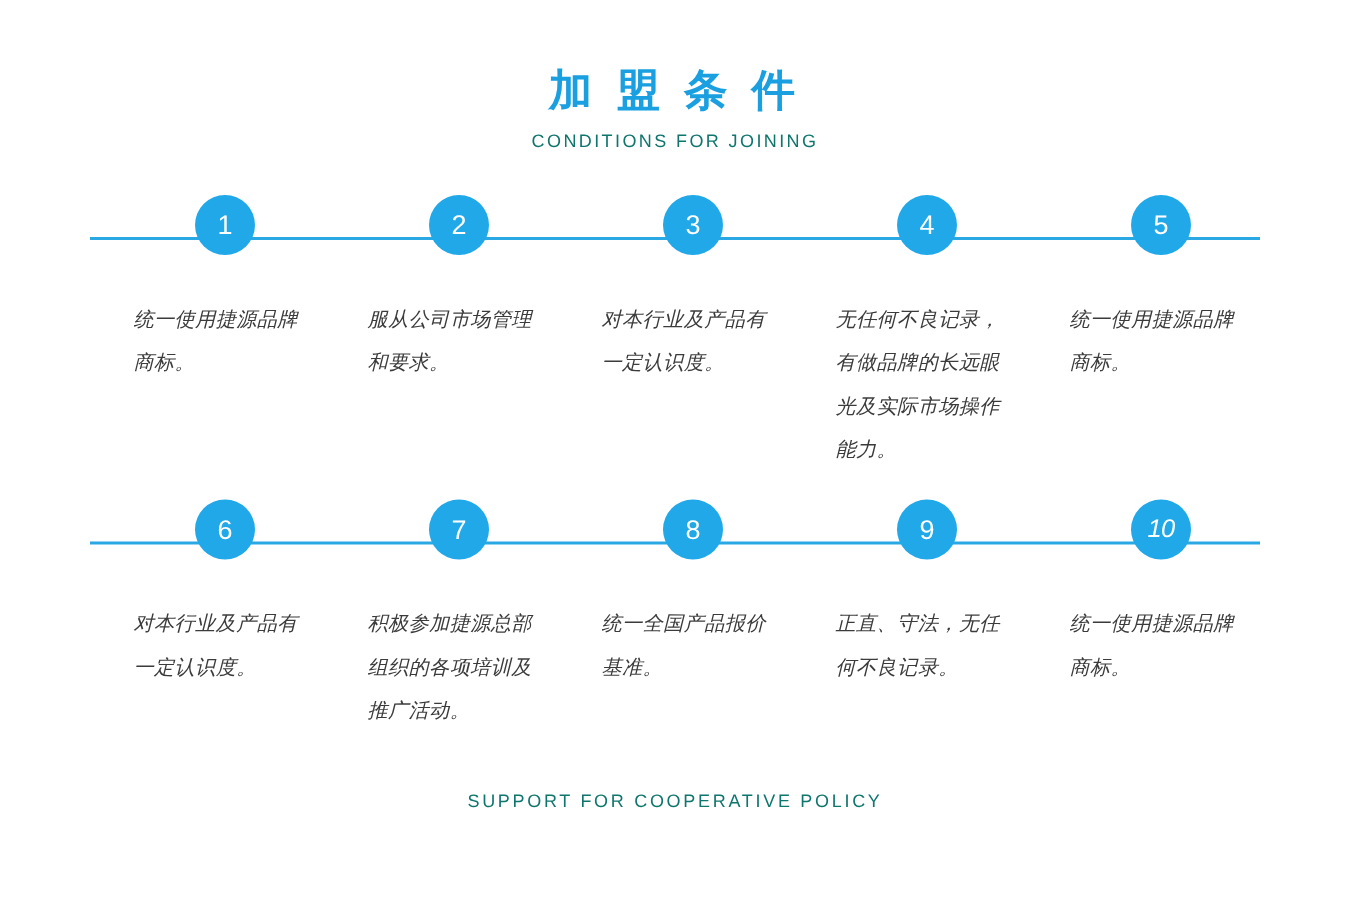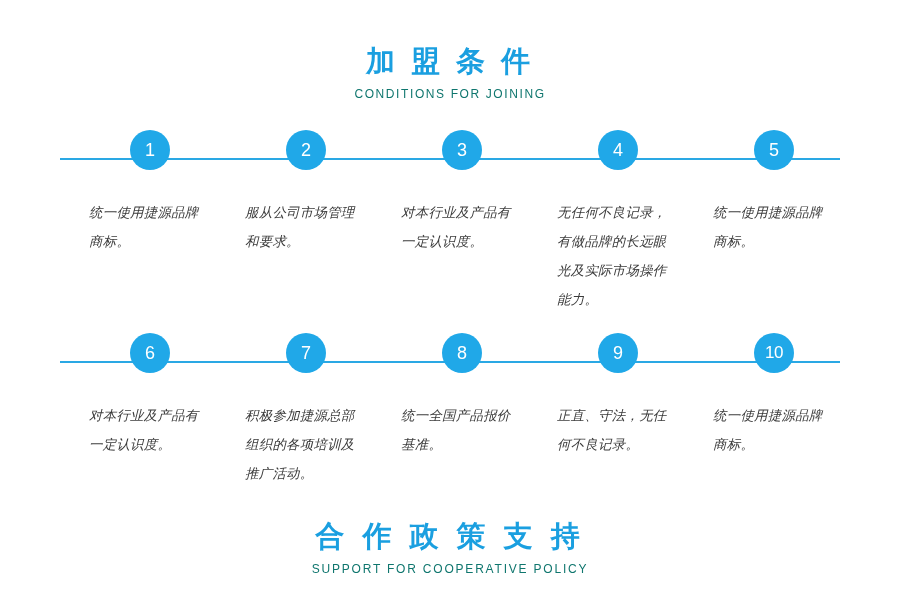--- a/index.html
+++ b/index.html
@@ -97,20 +97,21 @@
     font-size: 18px;
     line-height: 40px;
     text-align: center;
     position: relative;
     left: 70px;
     z-index: 2;
   }
   .bubble.wide {
     font-size: 17px;
     letter-spacing: -0.5px;
+    font-style: italic;
   }
   .step-text {
     position: absolute;
     top: 68px;
     left: 29px;
     width: 120px;
     font-size: 13.4px;
     line-height: 29px;
     color: #3b3b3b;
     letter-spacing: 0.3px;
@@ -173,17 +174,16 @@
         <div class="step-text">正直、守法，无任何不良记录。</div>
       </div>
       <div class="step">
         <div class="bubble wide">10</div>
         <div class="step-text">统一使用捷源品牌商标。</div>
       </div>
     </div>
   </div>
 
   <div class="head-block" id="bottom-head">
-    <div class="head-title">合 作 政 策 支 持</div>
     <div class="head-sub">SUPPORT FOR COOPERATIVE POLICY</div>
   </div>
 
 </div>
 
 </body></html>

